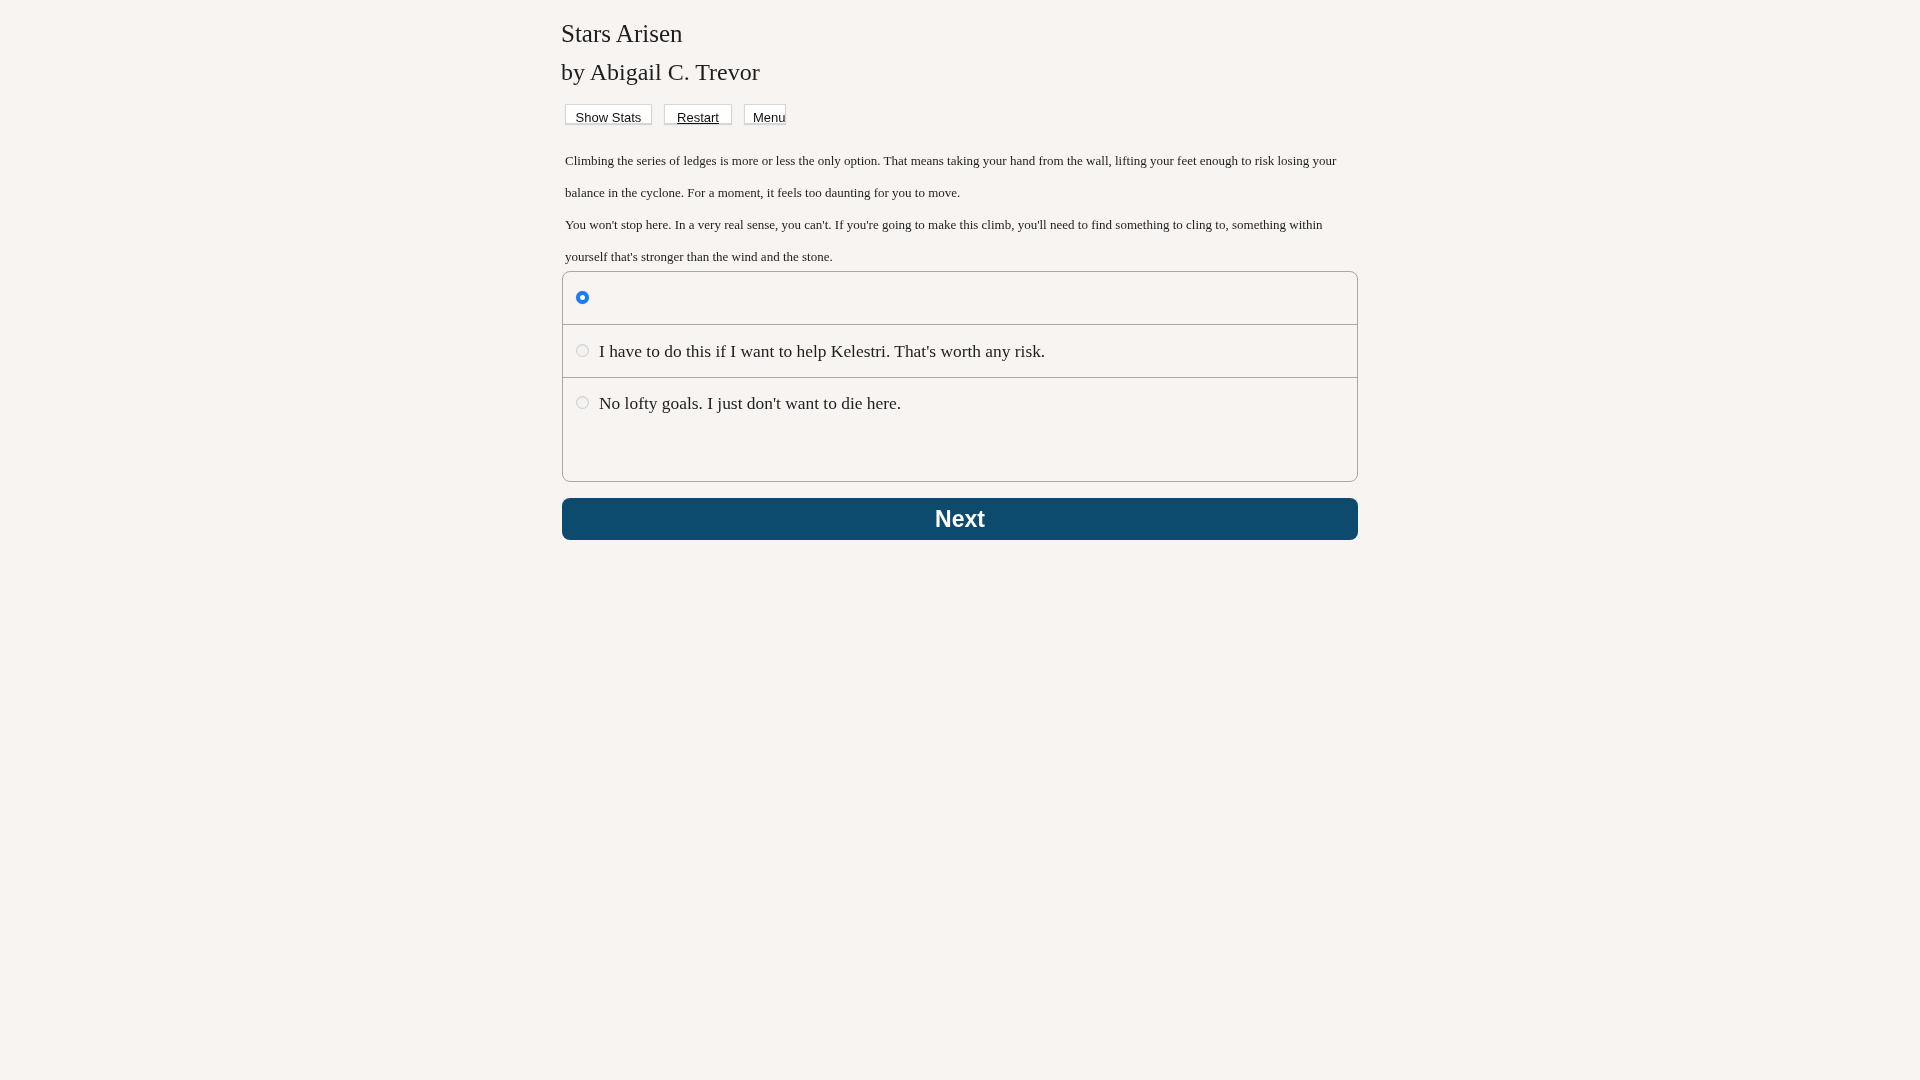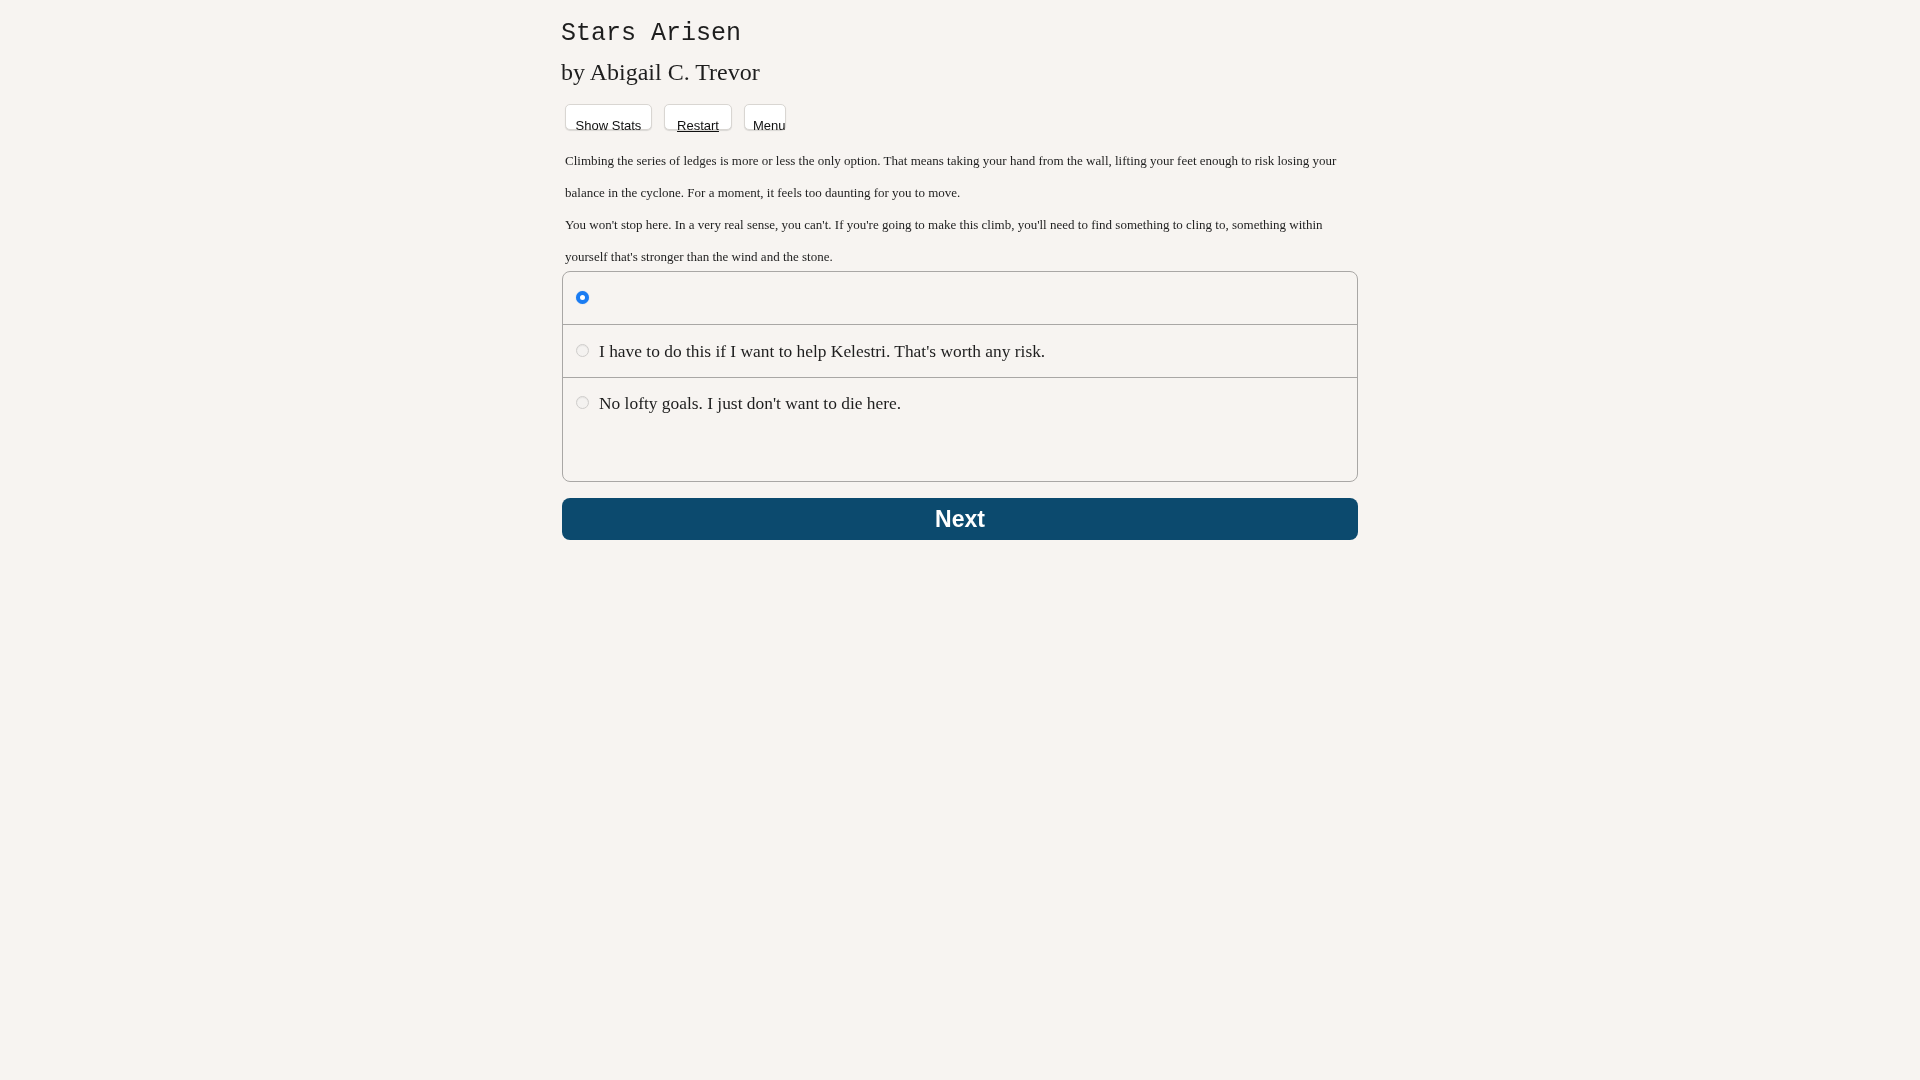--- a/index.html
+++ b/index.html
@@ -22,21 +22,20 @@
     }
     .title {
       position: absolute;
       left: 0;
       top: 19px;
       font-size: 25px;
       line-height: 30px;
       margin: 0;
       font-weight: normal;
       white-space: nowrap;
-      font-family: Liberation Mono, monospace;
     }
     .author {
       position: absolute;
       left: 0;
       top: 60px;
       font-size: 24px;
       line-height: 24px;
       margin: 0;
       font-weight: normal;
       white-space: nowrap;
@@ -47,25 +46,25 @@
       top: 104px;
       height: 21px;
       display: flex;
     }
     .tb-btn {
       font-family: "Liberation Sans", "DejaVu Sans", sans-serif;
       font-size: 13px;
       color: #111;
       background: #ffffff;
       border: 1px solid #d9d6d2;
-      border-radius: 5px;
+      border-radius: 0;
       box-shadow: 0 1px 1px rgba(0,0,0,0.12);
       height: 20px;
       line-height: 18px;
-      padding: 12px 8px;
+      padding: 4px 8px;
       margin-right: 12px;
       box-sizing: border-box;
       cursor: pointer;
       white-space: nowrap;
     }
     .tb-btn.stats { width: 87px; }
     .tb-btn.restart { width: 68px; text-decoration: underline; }
     .tb-btn.menu { width: 42px; text-align: center; }
     .passage {
       position: absolute;

